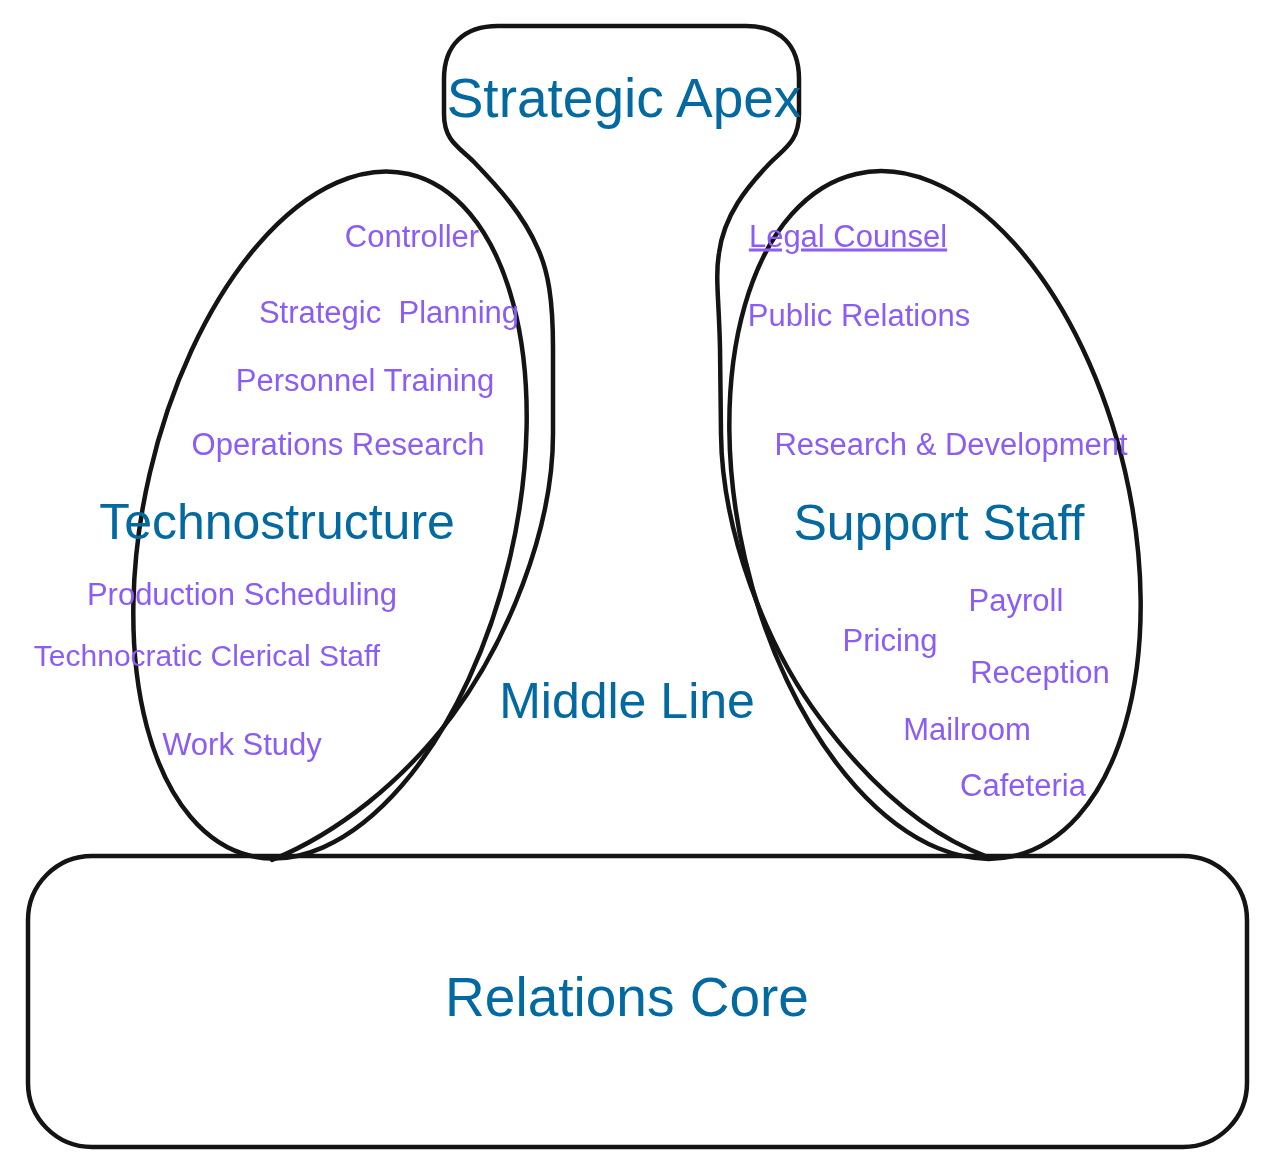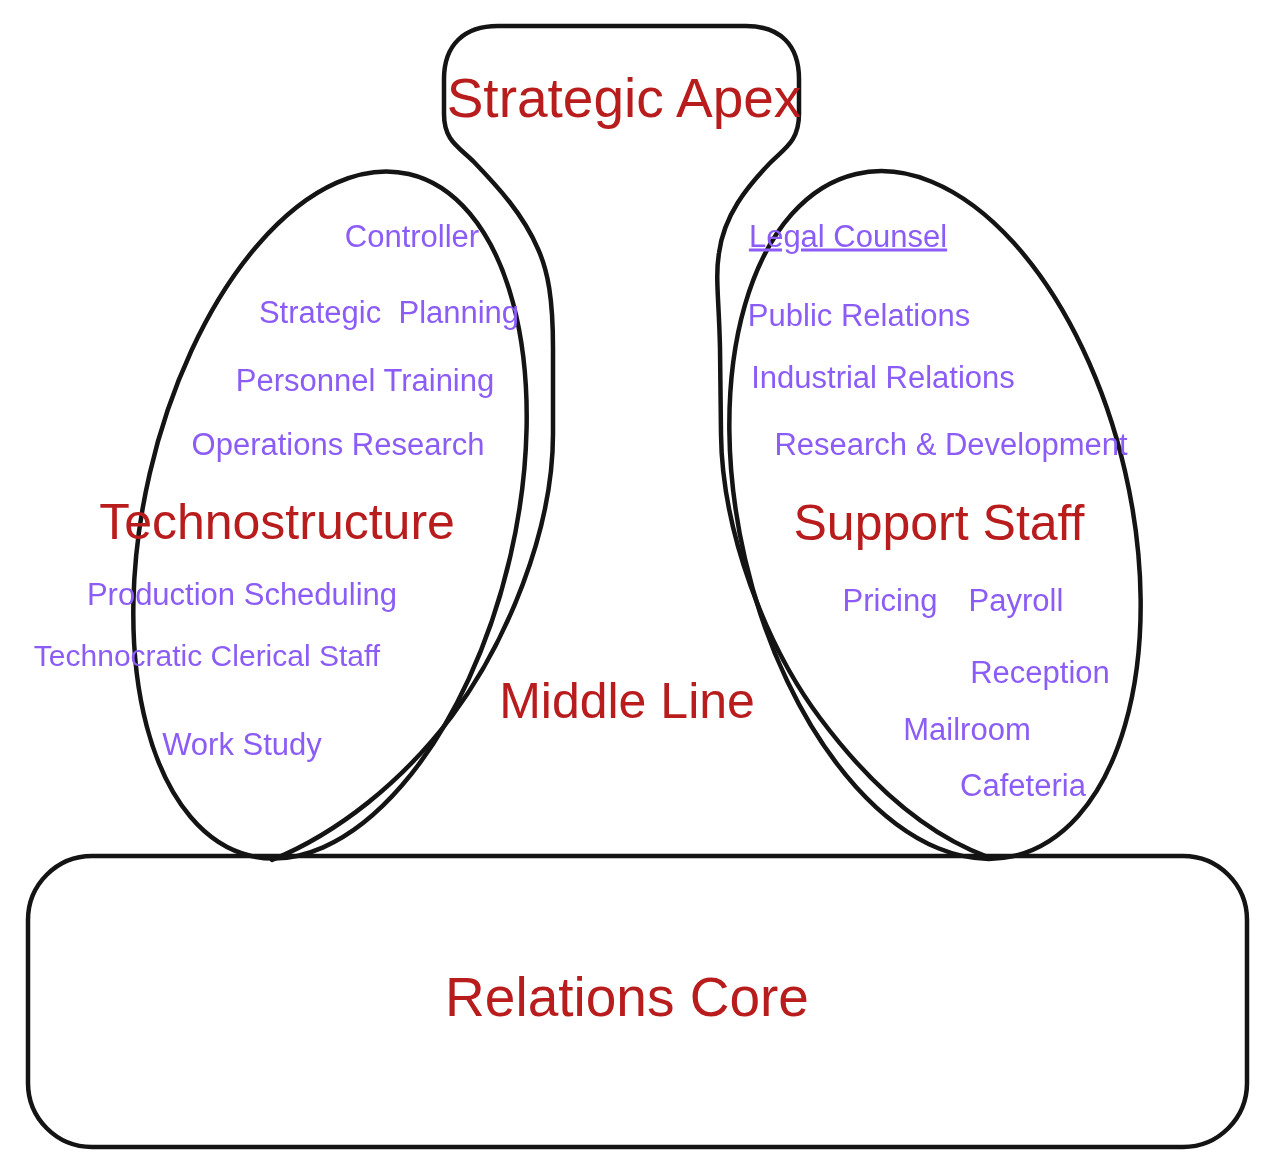--- a/index.html
+++ b/index.html
@@ -11,21 +11,21 @@
     font-family:"Liberation Sans", sans-serif;
   }
   .shapes{position:absolute;left:0;top:0;width:1279px;height:1173px;}
   .lbl{
     position:absolute;
     transform:translate(-50%,-50%);
     white-space:pre;
     line-height:1;
     user-select:none;
   }
-  .red{color:#b91c1c;font-size:50px;}
+  .red{color:#0369a1;font-size:50px;}
   .red.xl{font-size:55px;}
   .blue{color:#8b5cf6;font-size:31px;}
 </style>
 </head>
 <body>
 
 <div class="canvas">
 
   <svg class="shapes" viewBox="0 0 1279 1173" xmlns="http://www.w3.org/2000/svg" fill="none" stroke="#141414" stroke-width="4.5" stroke-linecap="round" stroke-linejoin="round">
 
@@ -64,21 +64,20 @@
   <div class="lbl blue" style="left:412px;top:236px;">Controller</div>
   <div class="lbl blue" style="left:389px;top:312px;">Strategic  Planning</div>
   <div class="lbl blue" style="left:365px;top:380px;">Personnel Training</div>
   <div class="lbl blue" style="left:338px;top:444px;">Operations Research</div>
   <div class="lbl blue" style="left:242px;top:594px;">Production Scheduling</div>
   <div class="lbl blue" style="left:207px;top:656px;font-size:30px;">Technocratic Clerical Staff</div>
   <div class="lbl blue" style="left:242px;top:744px;">Work Study</div>
 
   <div class="lbl blue" style="left:848px;top:236px;text-decoration:underline;">Legal Counsel</div>
   <div class="lbl blue" style="left:859px;top:315px;text-align:center;">Public Relations</div>
-  <div class="lbl blue" style="left:883px;top:377px;">Industrial Relations</div>
   <div class="lbl blue" style="left:951px;top:444px;">Research &amp; Development</div>
   <div class="lbl blue" style="left:1016px;top:600px;">Payroll</div>
-  <div class="lbl blue" style="left:890px;top:600px;">Pricing</div>
+  <div class="lbl blue" style="left:890px;top:640px;">Pricing</div>
   <div class="lbl blue" style="left:1040px;top:672px;">Reception</div>
   <div class="lbl blue" style="left:967px;top:729px;">Mailroom</div>
   <div class="lbl blue" style="left:1023px;top:785px;">Cafeteria</div>
 
 </div>
 
 </body></html>

